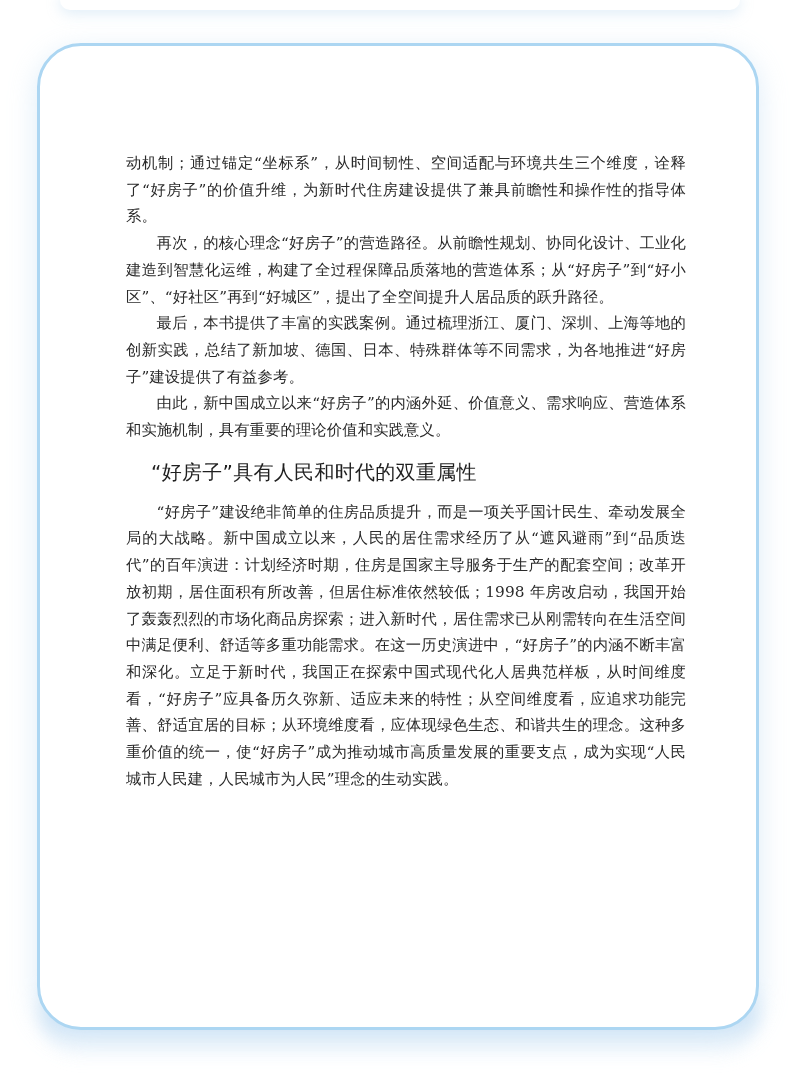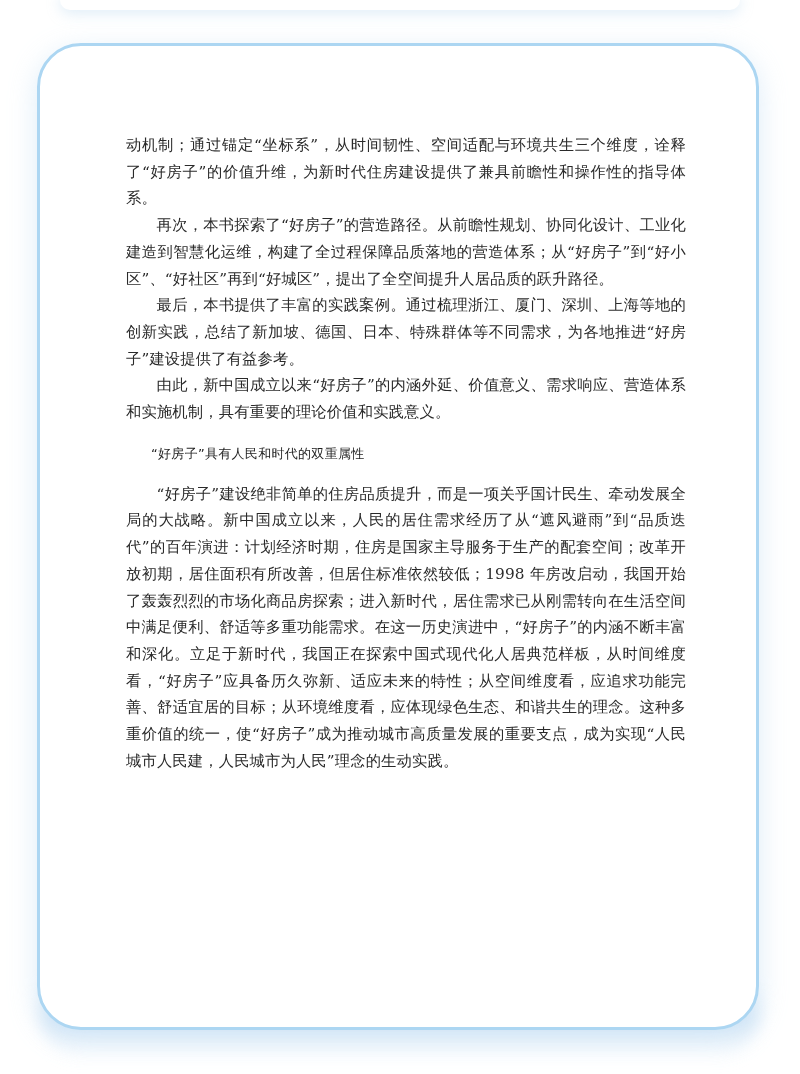--- a/index.html
+++ b/index.html
@@ -44,56 +44,56 @@
       height: 987px;
       border: 3px solid #acd6f2;
       border-radius: 44px;
       background: #ffffff;
       box-shadow: 0 8px 28px rgba(180, 212, 240, 0.45);
       box-sizing: border-box;
     }
     .content {
       position: absolute;
       left: 126px;
-      top: 132px;
+      top: 150px;
       width: 560px;
       font-family: "DejaVu Serif", "Liberation Serif", serif;
       font-size: 15.3px;
       color: #2a2a2a;
       line-height: 26.7px;
       letter-spacing: 0.15px;
     }
     .content p {
       margin: 0;
       text-align: justify;
     }
     .indent {
       text-indent: 2em;
     }
     .section-title {
       font-family: "DejaVu Sans", "Liberation Sans", sans-serif;
-      font-size: 13px;
+      font-size: 20px;
       color: #1f1f1f;
       font-weight: normal;
       margin: 15px 0 14px 25px;
       line-height: 26px;
       letter-spacing: 0.3px;
     }
   </style>
 </head>
 <body>
 
 <div class="page">
   <div class="top-glow"></div>
   <div class="bottom-glow"></div>
   <div class="card"></div>
 
   <div class="content">
     <p>动机制；通过锚定“坐标系”，从时间韧性、空间适配与环境共生三个维度，诠释了“好房子”的价值升维，为新时代住房建设提供了兼具前瞻性和操作性的指导体系。</p>
-    <p class="indent">再次，本书探索了“好房子”的营造路径。从前瞻性规划、协同化设计、工业化建造到智慧化运维，构建了全过程保障品质落地的营造体系；从“好房子”到“好小区”、“好社区”再到“好城区”，提出了全空间提升人居品质的跃升路径。</p>
+    <p class="indent">再次，的核心理念“好房子”的营造路径。从前瞻性规划、协同化设计、工业化建造到智慧化运维，构建了全过程保障品质落地的营造体系；从“好房子”到“好小区”、“好社区”再到“好城区”，提出了全空间提升人居品质的跃升路径。</p>
     <p class="indent">最后，本书提供了丰富的实践案例。通过梳理浙江、厦门、深圳、上海等地的创新实践，总结了新加坡、德国、日本、特殊群体等不同需求，为各地推进“好房子”建设提供了有益参考。</p>
     <p class="indent">由此，新中国成立以来“好房子”的内涵外延、价值意义、需求响应、营造体系和实施机制，具有重要的理论价值和实践意义。</p>
 
     <h2 class="section-title">“好房子”具有人民和时代的双重属性</h2>
 
     <p class="indent">“好房子”建设绝非简单的住房品质提升，而是一项关乎国计民生、牵动发展全局的大战略。新中国成立以来，人民的居住需求经历了从“遮风避雨”到“品质迭代”的百年演进：计划经济时期，住房是国家主导服务于生产的配套空间；改革开放初期，居住面积有所改善，但居住标准依然较低；1998 年房改启动，我国开始了轰轰烈烈的市场化商品房探索；进入新时代，居住需求已从刚需转向在生活空间中满足便利、舒适等多重功能需求。在这一历史演进中，“好房子”的内涵不断丰富和深化。立足于新时代，我国正在探索中国式现代化人居典范样板，从时间维度看，“好房子”应具备历久弥新、适应未来的特性；从空间维度看，应追求功能完善、舒适宜居的目标；从环境维度看，应体现绿色生态、和谐共生的理念。这种多重价值的统一，使“好房子”成为推动城市高质量发展的重要支点，成为实现“人民城市人民建，人民城市为人民”理念的生动实践。</p>
   </div>
 </div>
 
 </body></html>

